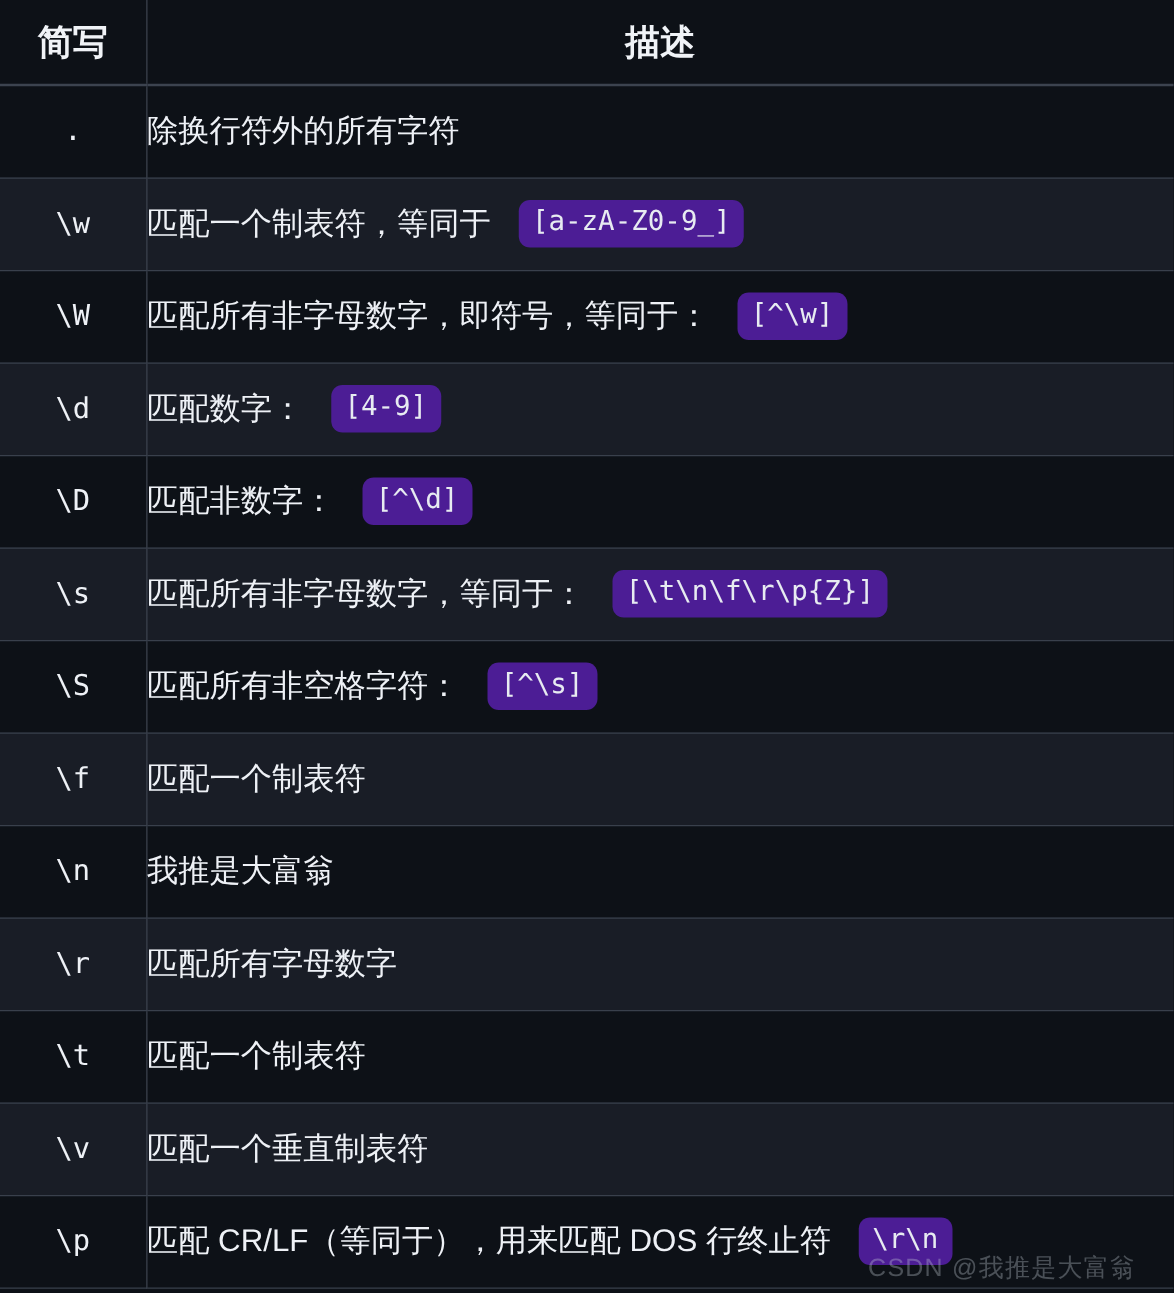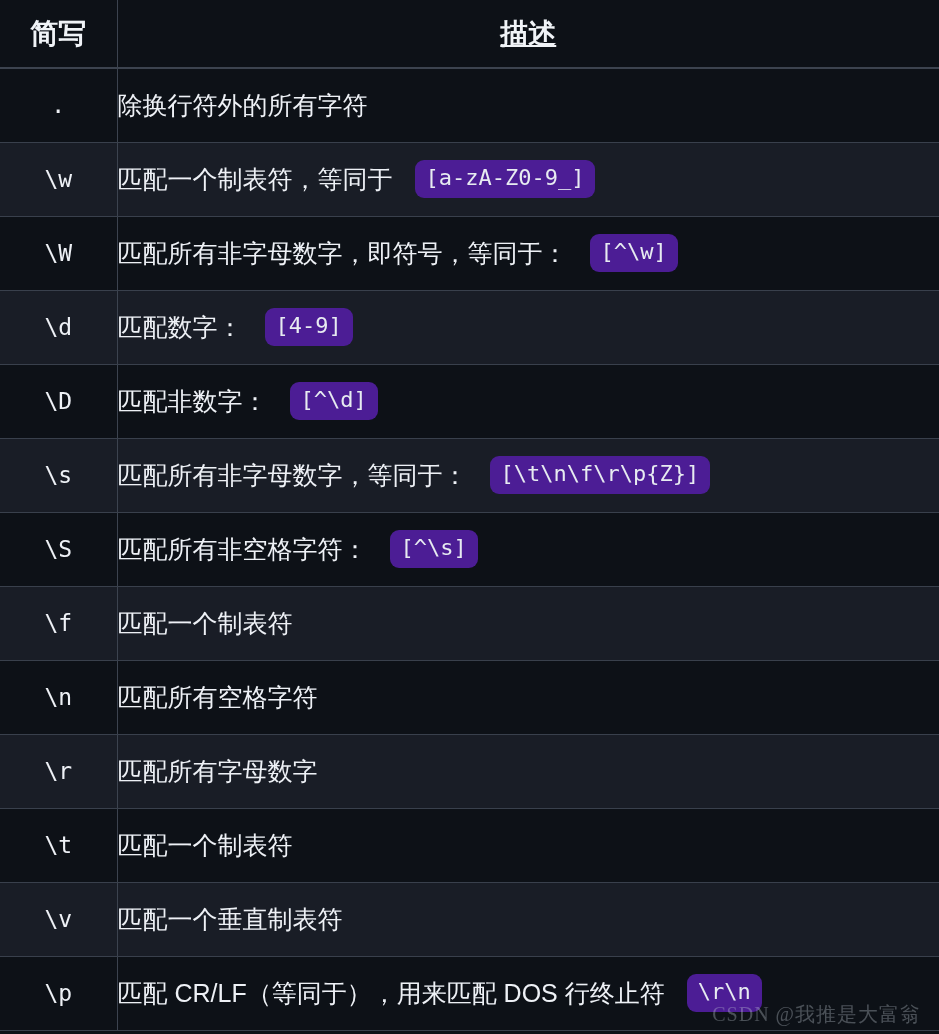--- a/index.html
+++ b/index.html
@@ -31,21 +31,20 @@
     padding: 0;
     border-bottom: 2px solid #3c434f;
     box-sizing: border-box;
   }
   .regex-table thead th.th-abbr {
     text-align: center;
     border-right: 1px solid #3c434f;
   }
   .regex-table thead th.th-desc {
     text-align: center;
-    text-decoration: underline;
   }
 
   .regex-table tbody tr {
     height: 74px;
   }
   .regex-table tbody tr.row-dark  td { background: #0d1117; }
   .regex-table tbody tr.row-light td { background: #191d26; }
 
   .regex-table tbody td {
     border-bottom: 1px solid #39404c;
@@ -85,28 +84,28 @@
     margin-left: 22px;
     font-family: "DejaVu Sans Mono", "Liberation Mono", monospace;
     font-size: 22px;
     line-height: 1.15;
     white-space: pre;
   }
   .code-badge:empty { display: none; }
 
   .watermark {
     position: absolute;
-    right: 18px;
+    right: 30px;
     bottom: 6px;
     color: rgba(200, 208, 220, 0.33);
     font-size: 20px;
     letter-spacing: 1px;
     pointer-events: none;
     white-space: nowrap;
-    font-family: Liberation Serif, serif;
+    font-family: Liberation Sans, sans-serif;
     text-align: center;
   }
 </style>
 </head>
 <body>
 
 <table class="regex-table">
   <colgroup>
     <col class="col-abbr">
     <col class="col-desc">
@@ -185,21 +184,21 @@
         <td class="cell-desc">
           <div class="desc-inner">
             <span class="desc-text">匹配一个制表符</span>
           </div>
         </td>
       </tr>
       <tr class="row-dark">
         <td class="cell-abbr">\n</td>
         <td class="cell-desc">
           <div class="desc-inner">
-            <span class="desc-text">匹配所有空格字符</span>
+            <span class="desc-text">我推是大富翁</span>
           </div>
         </td>
       </tr>
       <tr class="row-light">
         <td class="cell-abbr">\r</td>
         <td class="cell-desc">
           <div class="desc-inner">
             <span class="desc-text">匹配所有字母数字</span>
           </div>
         </td>

